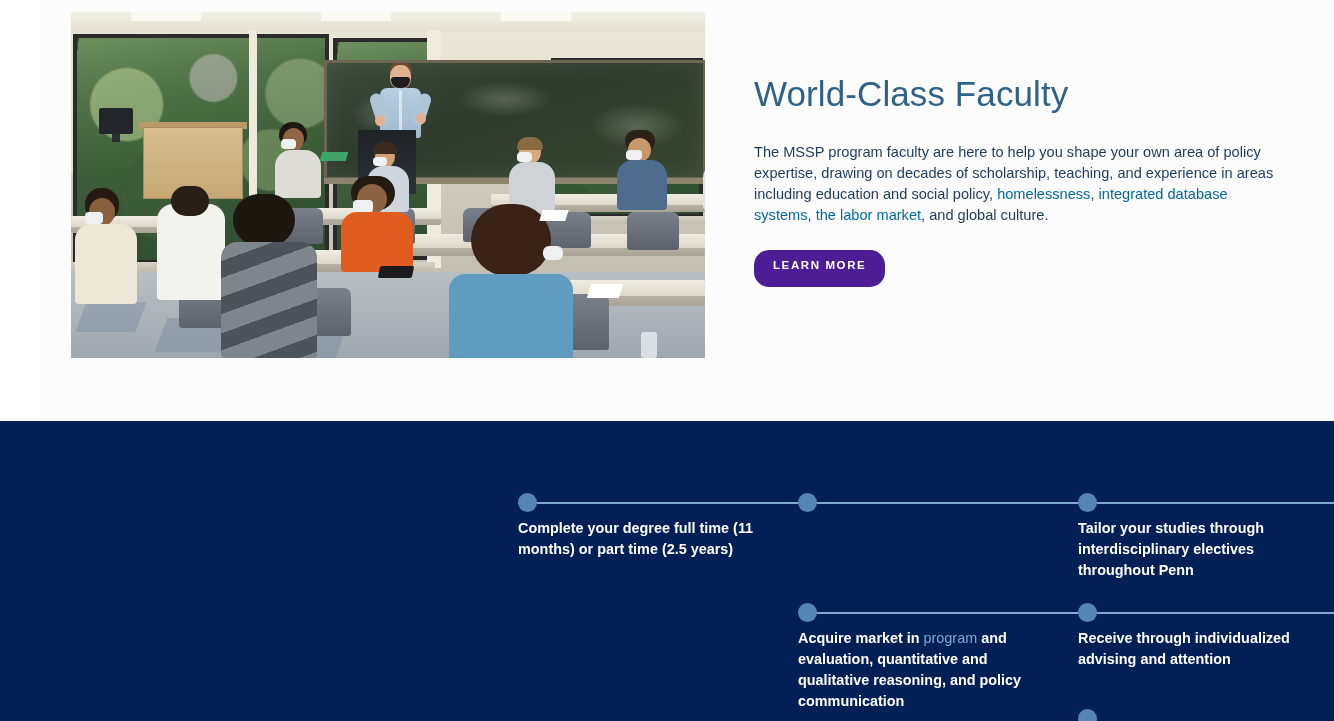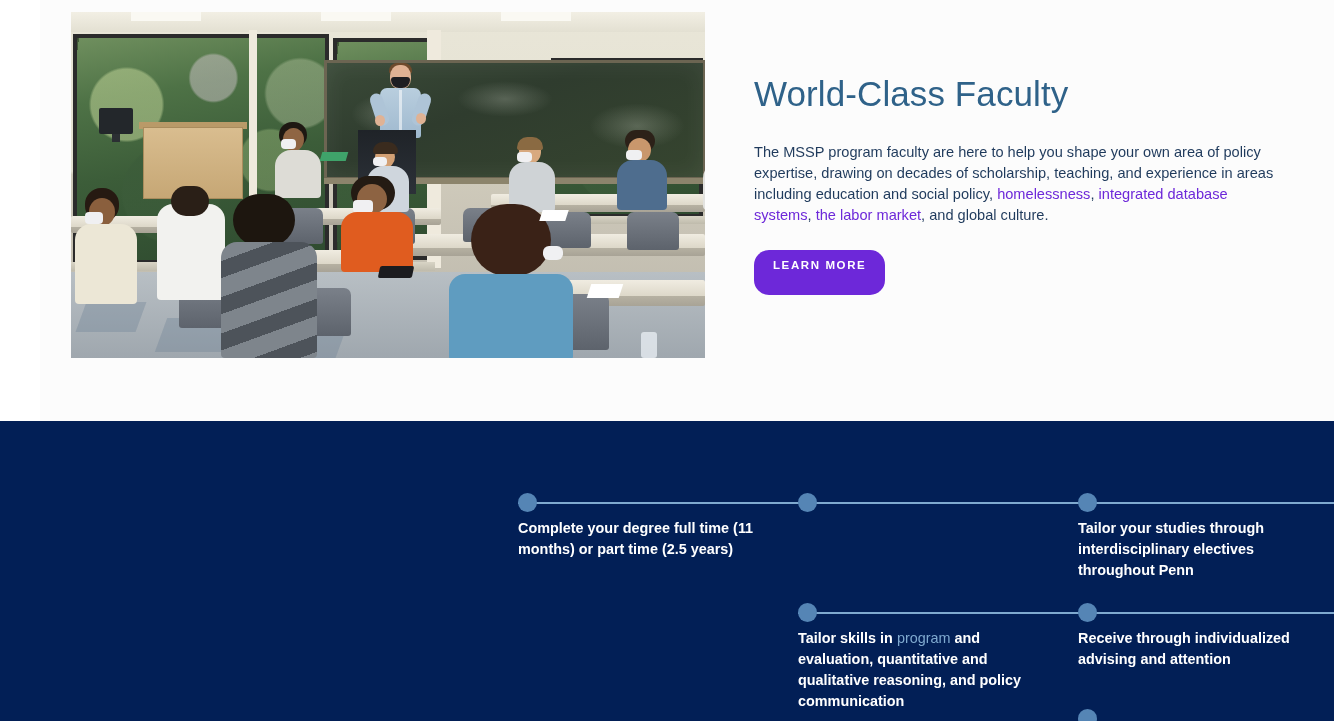--- a/index.html
+++ b/index.html
@@ -160,32 +160,32 @@
     line-height: 1.15;
   }
   .faculty-body {
     margin-top: 28px;
     font-size: 14.6px;
     line-height: 21px;
     color: #1f3a5c;
     width: 528px;
   }
   .faculty-body a, .inline-link {
-    color: #6d28d9;
+    color: #0369a1;
     text-decoration: none;
   }
   .btn-learn-more {
     display: inline-block;
     margin-top: 24px;
-    background: #6d28d9;
+    background: #4c1d95;
     color: #ffffff;
     font-size: 11.5px;
     font-weight: bold;
     letter-spacing: 1.6px;
-    padding: 9px 19px 24px;
+    padding: 9px 19px 16px;
     border-radius: 15px;
     border: none;
     cursor: pointer;
     font-family: "Liberation Sans", sans-serif;
   }
 
   
   .difference-section {
     position: absolute;
     left: 0; top: 421px;
@@ -418,21 +418,21 @@
           <div class="tl-text"><span>Tailor your studies through interdisciplinary electives throughout Penn</span></div>
         </div>
       </div>
 
       <div class="tl-row">
         <div class="tl-item tl-col-1">
           <div class="tl-marker">
             <div class="tl-line"></div>
             <div class="tl-dot"></div>
           </div>
-          <div class="tl-text"><span>Tailor skills in </span><a href="#" class="inline-link">program</a><span> and evaluation, quantitative and qualitative reasoning, and policy communication</span></div>
+          <div class="tl-text"><span>Acquire market in </span><a href="#" class="inline-link">program</a><span> and evaluation, quantitative and qualitative reasoning, and policy communication</span></div>
         </div>
 
         <div class="tl-item tl-col-2">
           <div class="tl-marker">
             <div class="tl-line"></div>
             <div class="tl-dot"></div>
           </div>
           <div class="tl-text"><span>Receive through individualized advising and attention</span></div>
         </div>
       </div>

